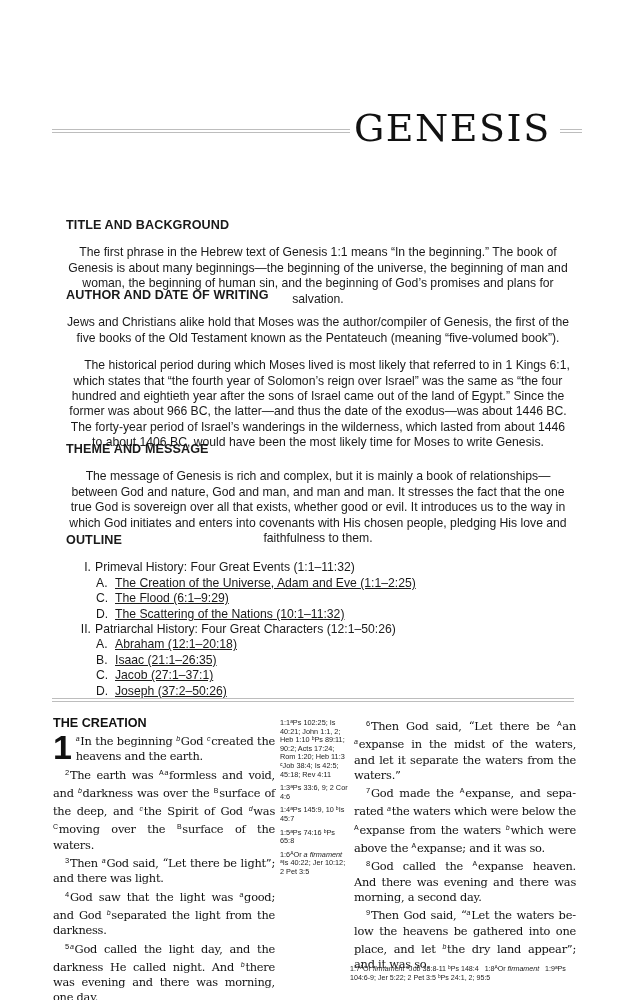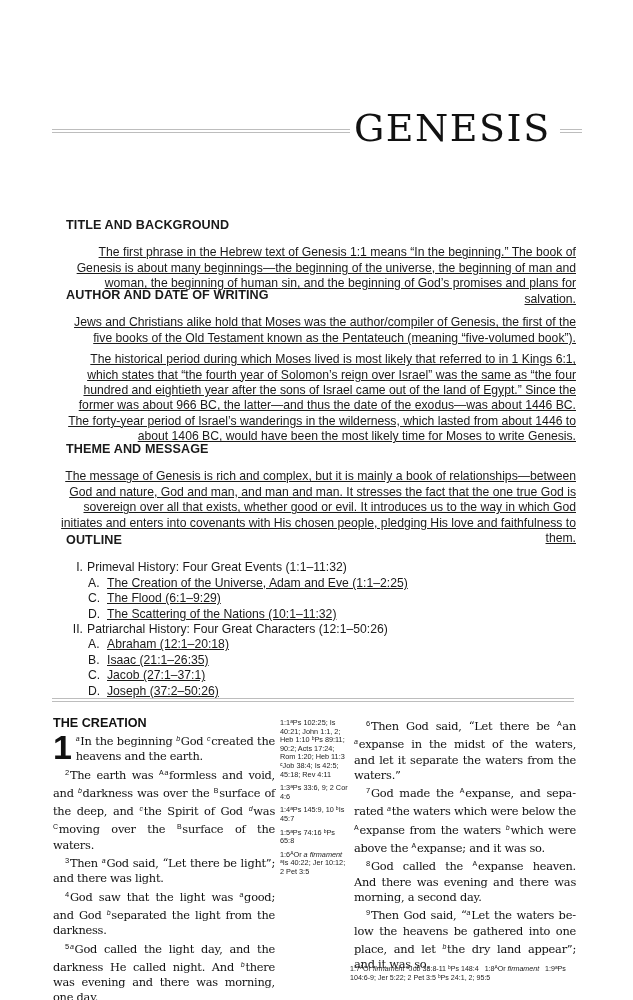--- a/index.html
+++ b/index.html
@@ -7,28 +7,28 @@
 
   
   .title-row { position: absolute; left: 52px; top: 110px; width: 522px; height: 46px; }
   .title-rule-left { position: absolute; left: 0; top: 19px; width: 298px; height: 2px; border-top: 1px solid #bdbdbd; border-bottom: 1px solid #bdbdbd; }
   .title-rule-right { position: absolute; left: 508px; top: 19px; width: 22px; height: 2px; border-top: 1px solid #bdbdbd; border-bottom: 1px solid #bdbdbd; }
   .book-title { position: absolute; left: 302px; top: -4px; font-family: "DejaVu Serif", serif; font-weight: normal; font-size: 38px; letter-spacing: 1.5px; color: #111; }
 
   
   .intro { position: absolute; left: 54px; width: 528px; font-family: "Liberation Sans", sans-serif; font-size: 12.2px; line-height: 15.4px; color: #1a1a1a; }
   .intro h2 { margin: 12px; font-size: 12.6px; font-weight: bold; line-height: 15.4px; letter-spacing: 0.1px; }
-  .intro p { margin: 6px; text-align: right; text-decoration: underline; }
+  .intro p { margin: 12px; text-align: center; }
   .intro p.indent { text-indent: 18px; }
   #sec-title { top: 206px; }
   #sec-author { top: 276px; }
   #sec-theme { top: 430px; }
   #sec-outline { top: 521px; }
 
-  .outline-list { list-style: none; margin: 0; padding: 0; }
+  .outline-list { list-style: none; margin: 8px; padding: 0; }
   .ol-l1 { padding-left: 12px; position: relative; }
   .ol-l1 .num { display: inline-block; width: 17px; text-align: right; margin-right: 4px; }
   .ol-l2 { padding-left: 34px; text-decoration: underline; }
   .ol-l2 .num { display: inline-block; width: 16px; margin-right: 3px; }
 
   .section-divider { position: absolute; left: 52px; top: 698px; width: 522px; height: 2px; border-top: 1px solid #bdbdbd; border-bottom: 1px solid #bdbdbd; }
 
   
   .col-left { position: absolute; left: 53px; top: 716px; width: 222px; }
   .col-right { position: absolute; left: 354px; top: 716px; width: 222px; }

